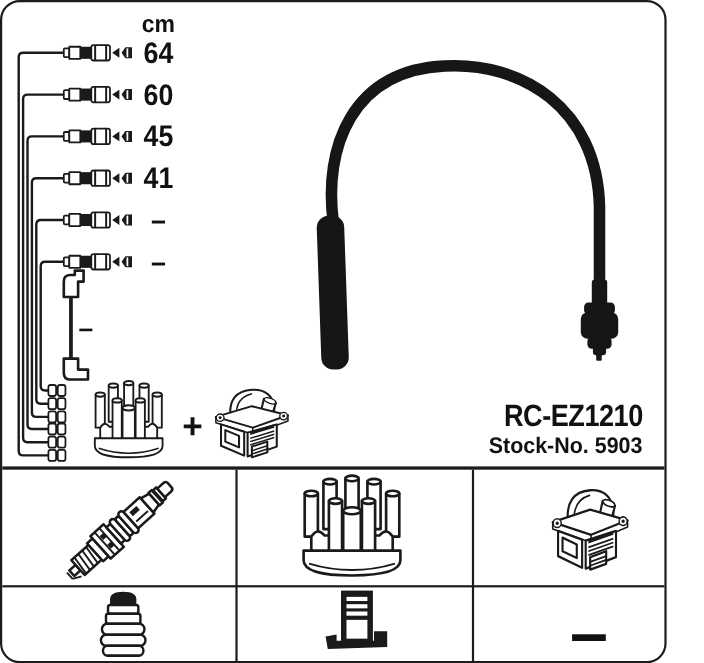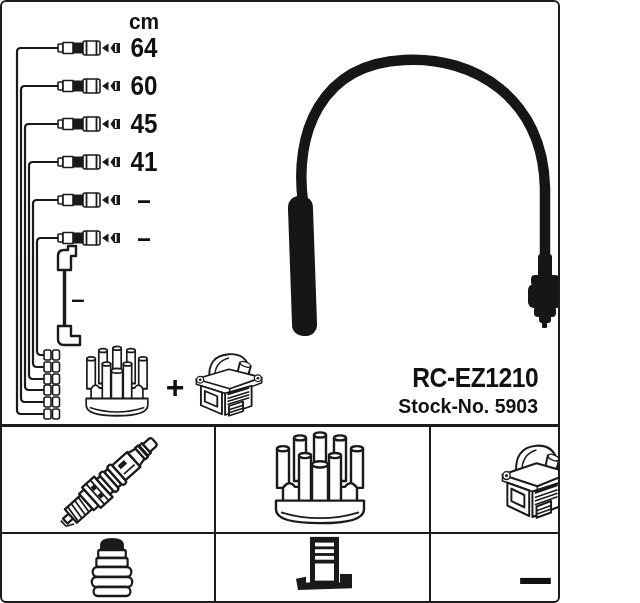--- a/index.html
+++ b/index.html
@@ -1,18 +1,18 @@
 <!DOCTYPE html>
 <html><head>
 <meta charset="utf-8">
 <style>
   html,body{margin:0;padding:0;background:#fff;}
   #canvas{
-    position:relative;width:560px;height:603px;box-sizing:border-box;
-    background:#fff;border:2px solid #1c1c1c;border-radius:6px;overflow:hidden;
+    position:relative;width:606px;height:603px;box-sizing:border-box;
+    background:#fff;border:2px solid #1c1c1c;border-radius:18px;overflow:hidden;
     font-family:"Liberation Sans", sans-serif;color:#111;
   }
   .abs{position:absolute;}
   .lbl{font-weight:bold;color:#111;white-space:nowrap;}
   .num{width:56px;text-align:center;font-size:27px;line-height:28px;transform:scaleX(.9);}
   .unit{width:56px;text-align:center;font-size:22px;line-height:24px;transform:scaleX(.95);}
   .plus{width:34px;text-align:center;font-size:32px;line-height:32px;}
   .model{right:20px;top:361px;font-size:28px;line-height:30px;transform:scaleX(.88);transform-origin:right center;letter-spacing:-.5px;}
   .stock{right:20px;top:393px;font-size:20.5px;line-height:22px;transform:scaleX(.95);transform-origin:right center;}
   .bigdash{left:427px;top:534px;width:213px;text-align:center;font-size:62px;line-height:80px;}

